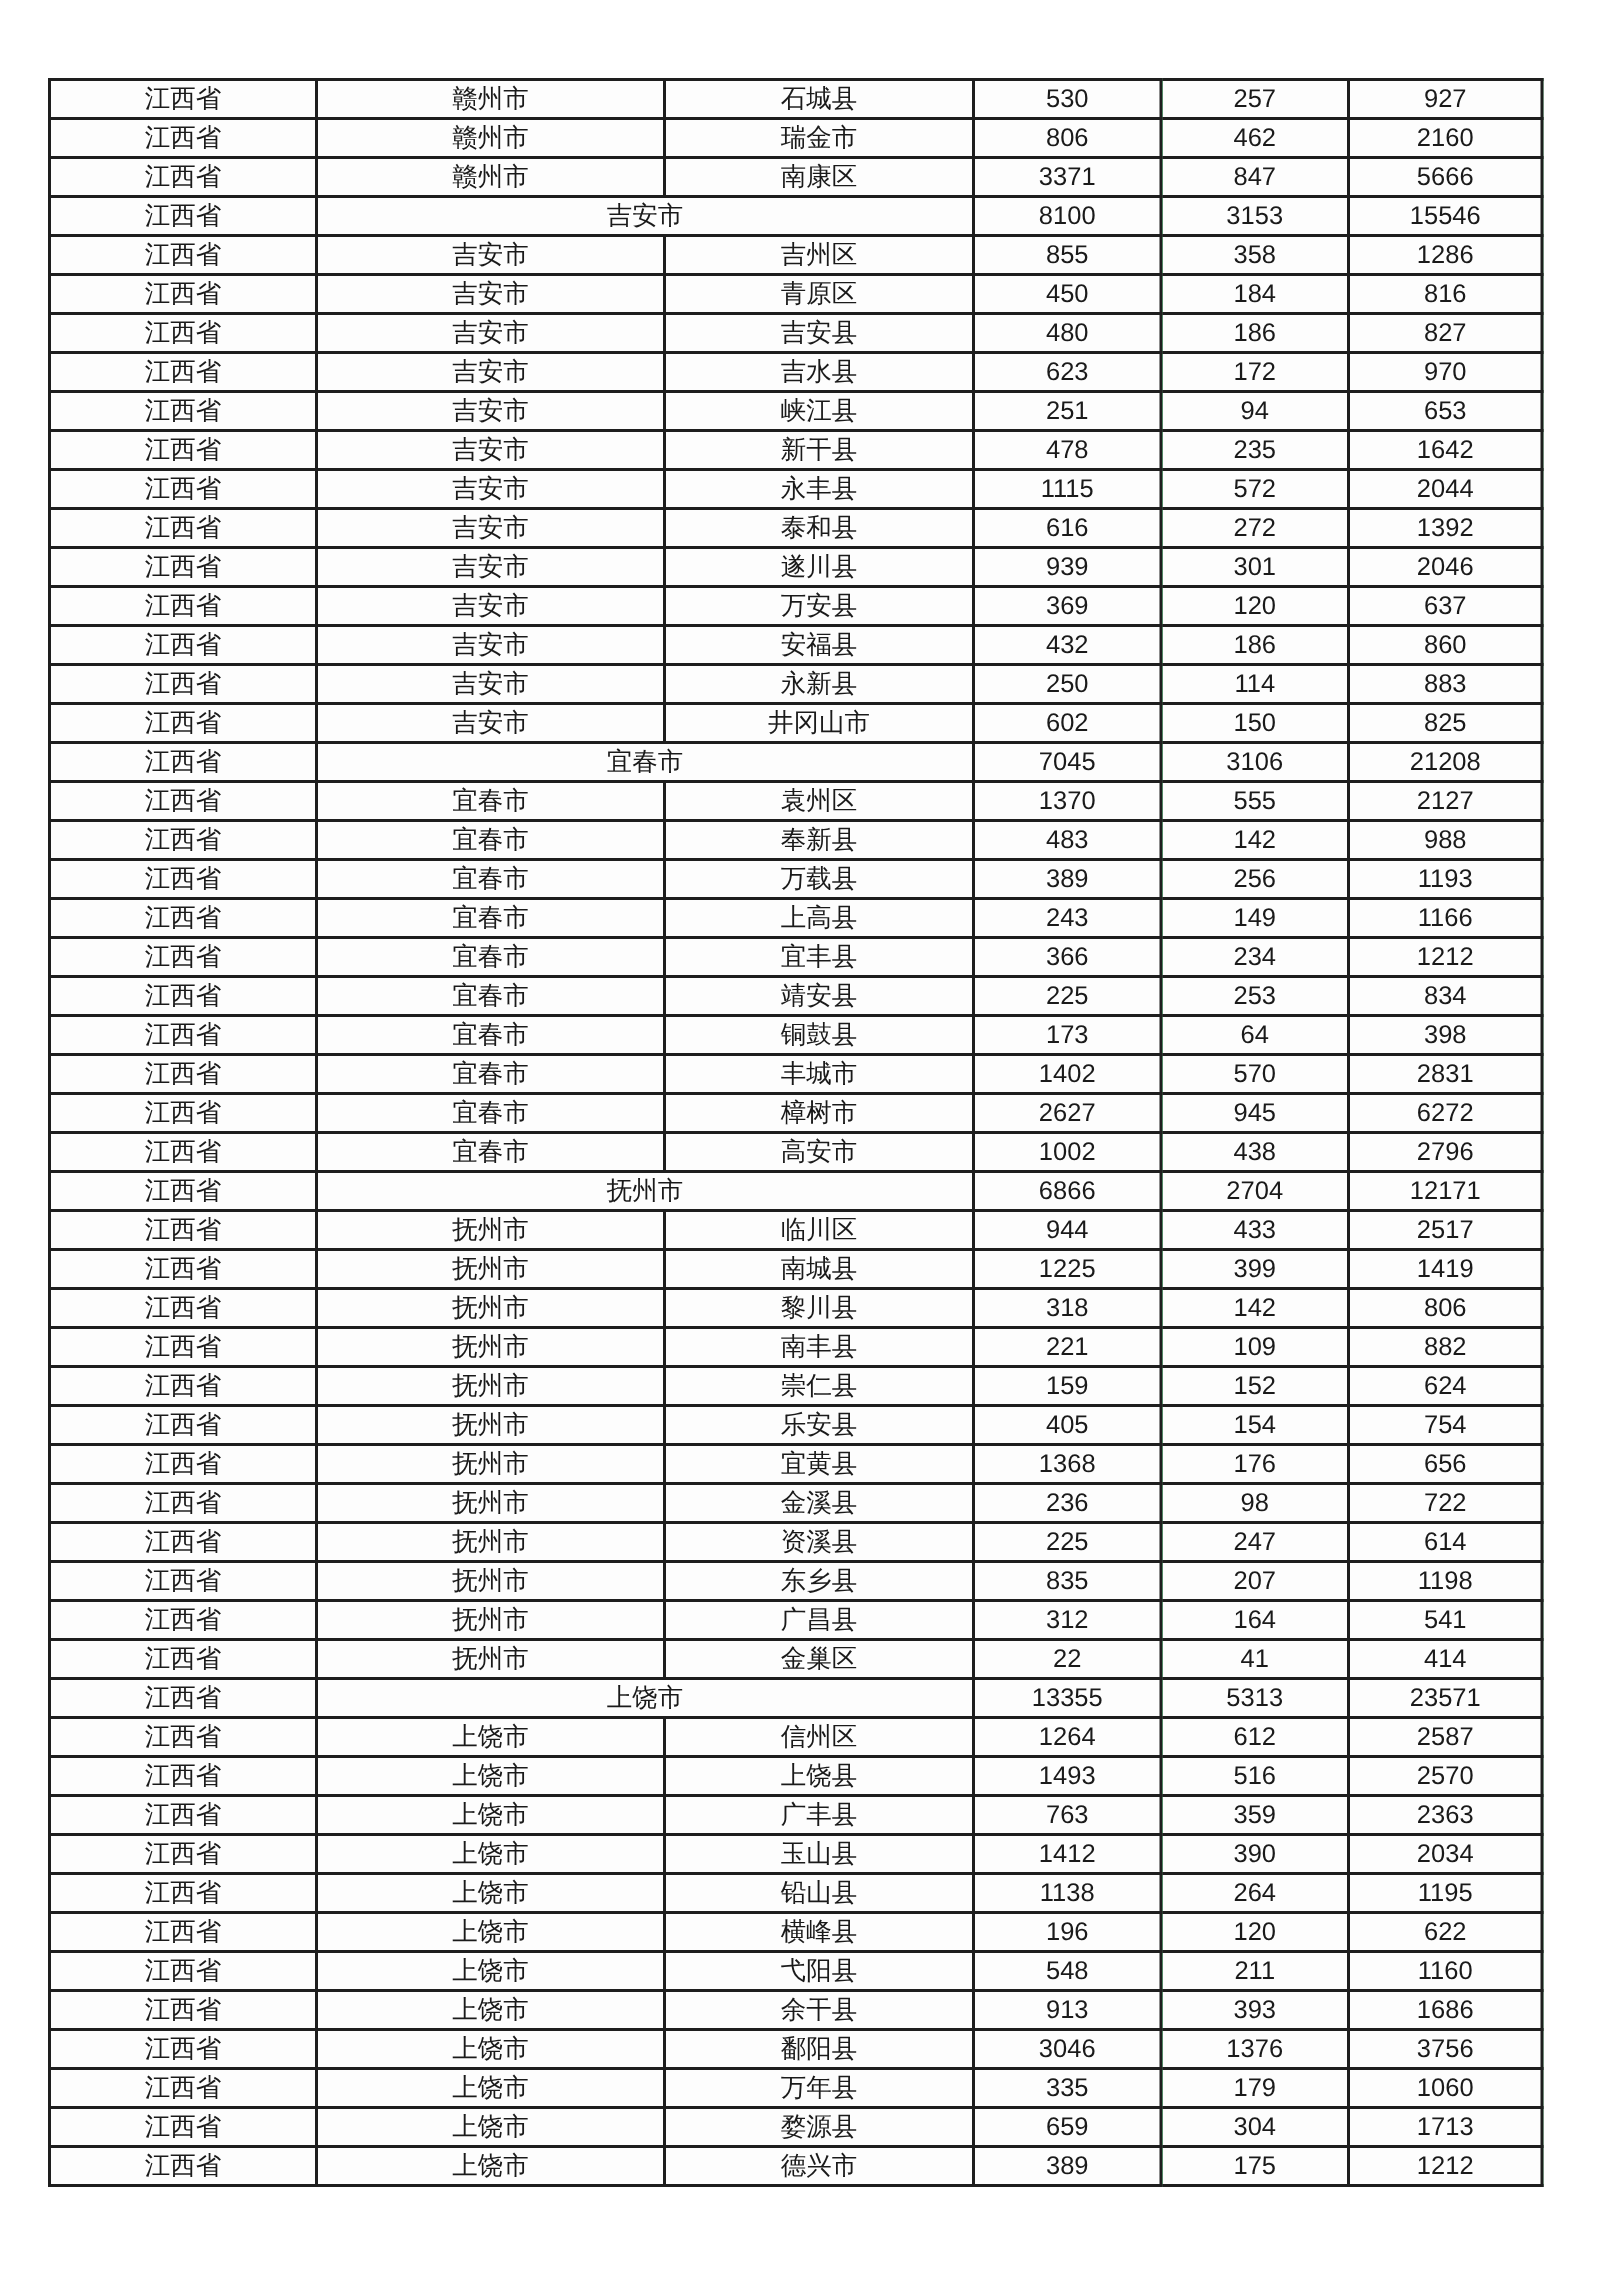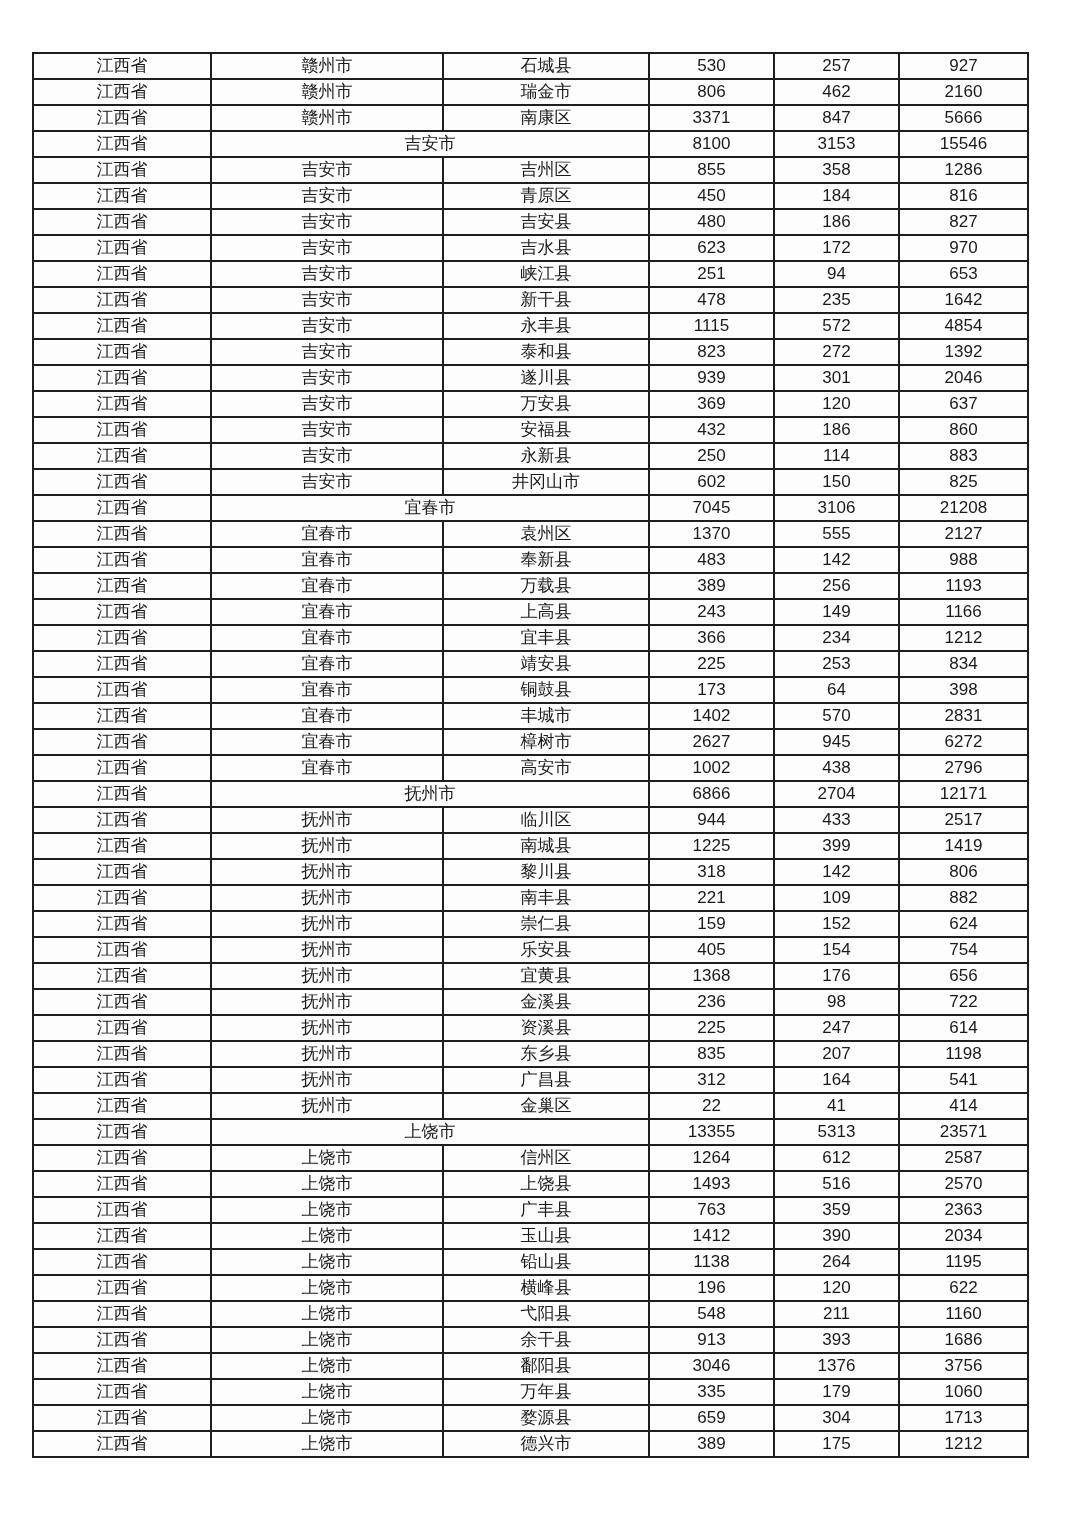--- a/index.html
+++ b/index.html
@@ -128,27 +128,27 @@
           <td>478</td>
           <td>235</td>
           <td>1642</td>
         </tr>
         <tr>
           <td>江西省</td>
           <td>吉安市</td>
           <td>永丰县</td>
           <td>1115</td>
           <td>572</td>
-          <td>4854</td>
+          <td>2044</td>
         </tr>
         <tr>
           <td>江西省</td>
           <td>吉安市</td>
           <td>泰和县</td>
-          <td>823</td>
+          <td>616</td>
           <td>272</td>
           <td>1392</td>
         </tr>
         <tr>
           <td>江西省</td>
           <td>吉安市</td>
           <td>遂川县</td>
           <td>939</td>
           <td>301</td>
           <td>2046</td>

